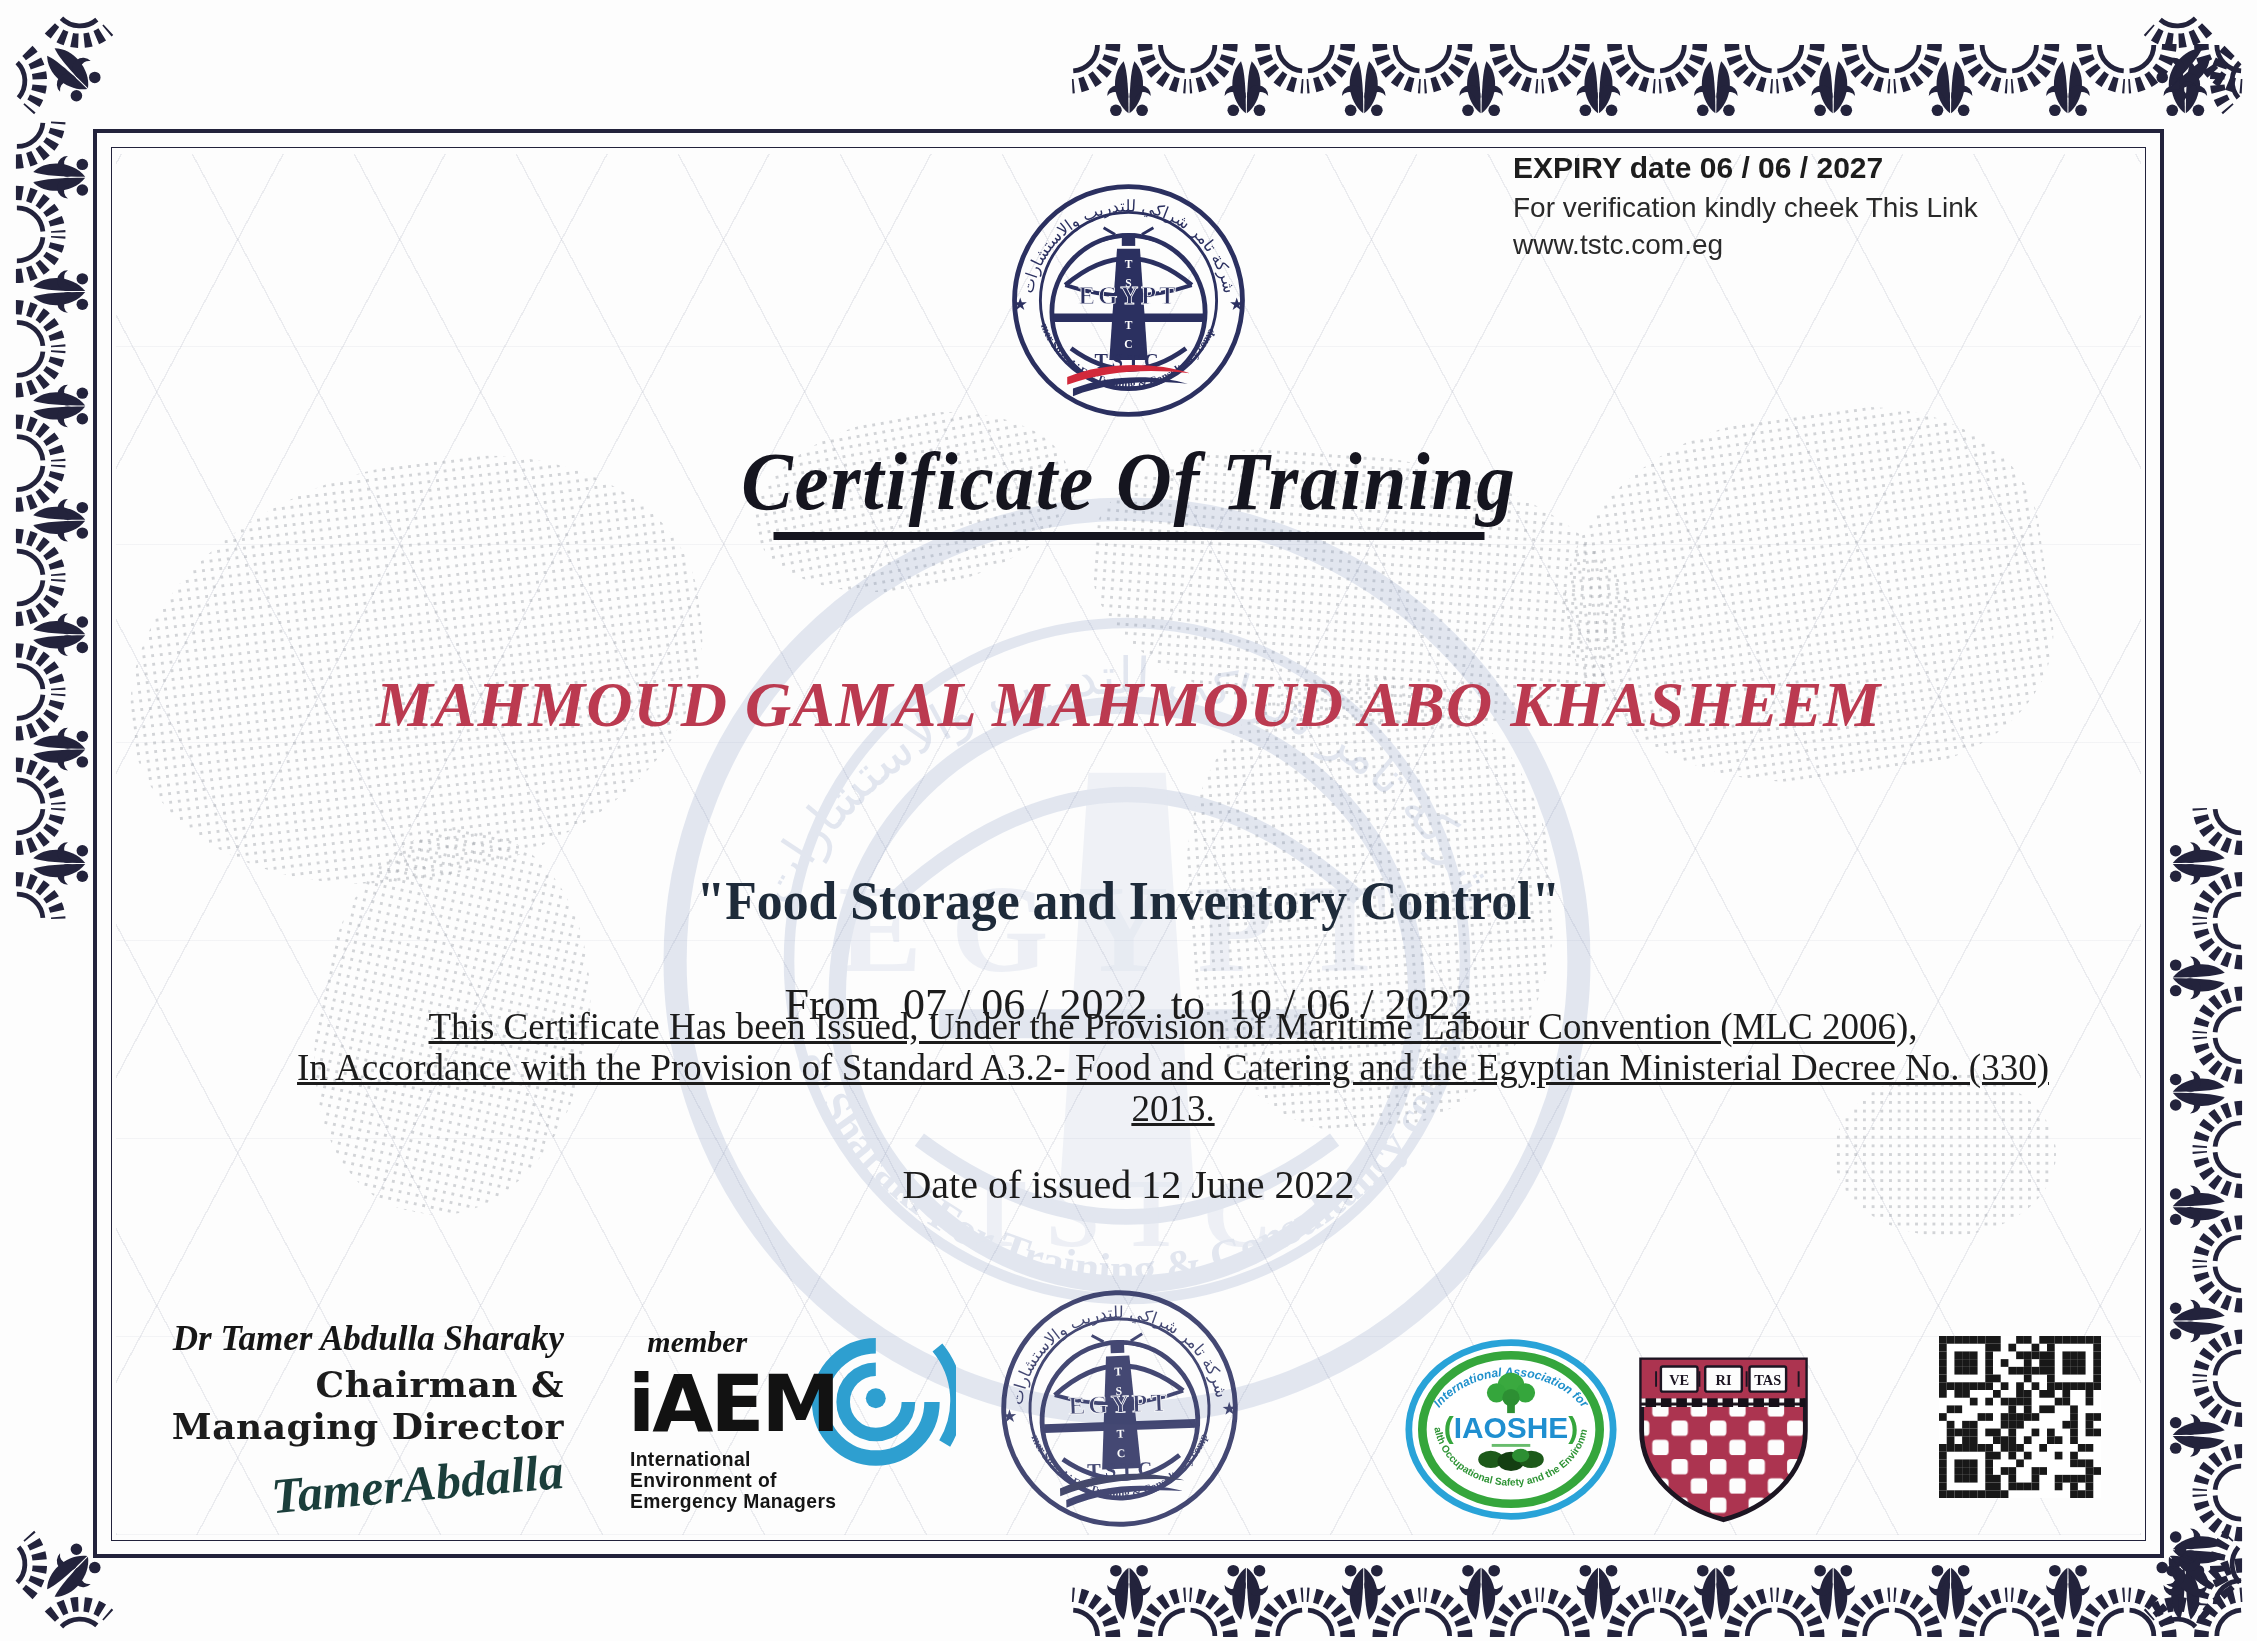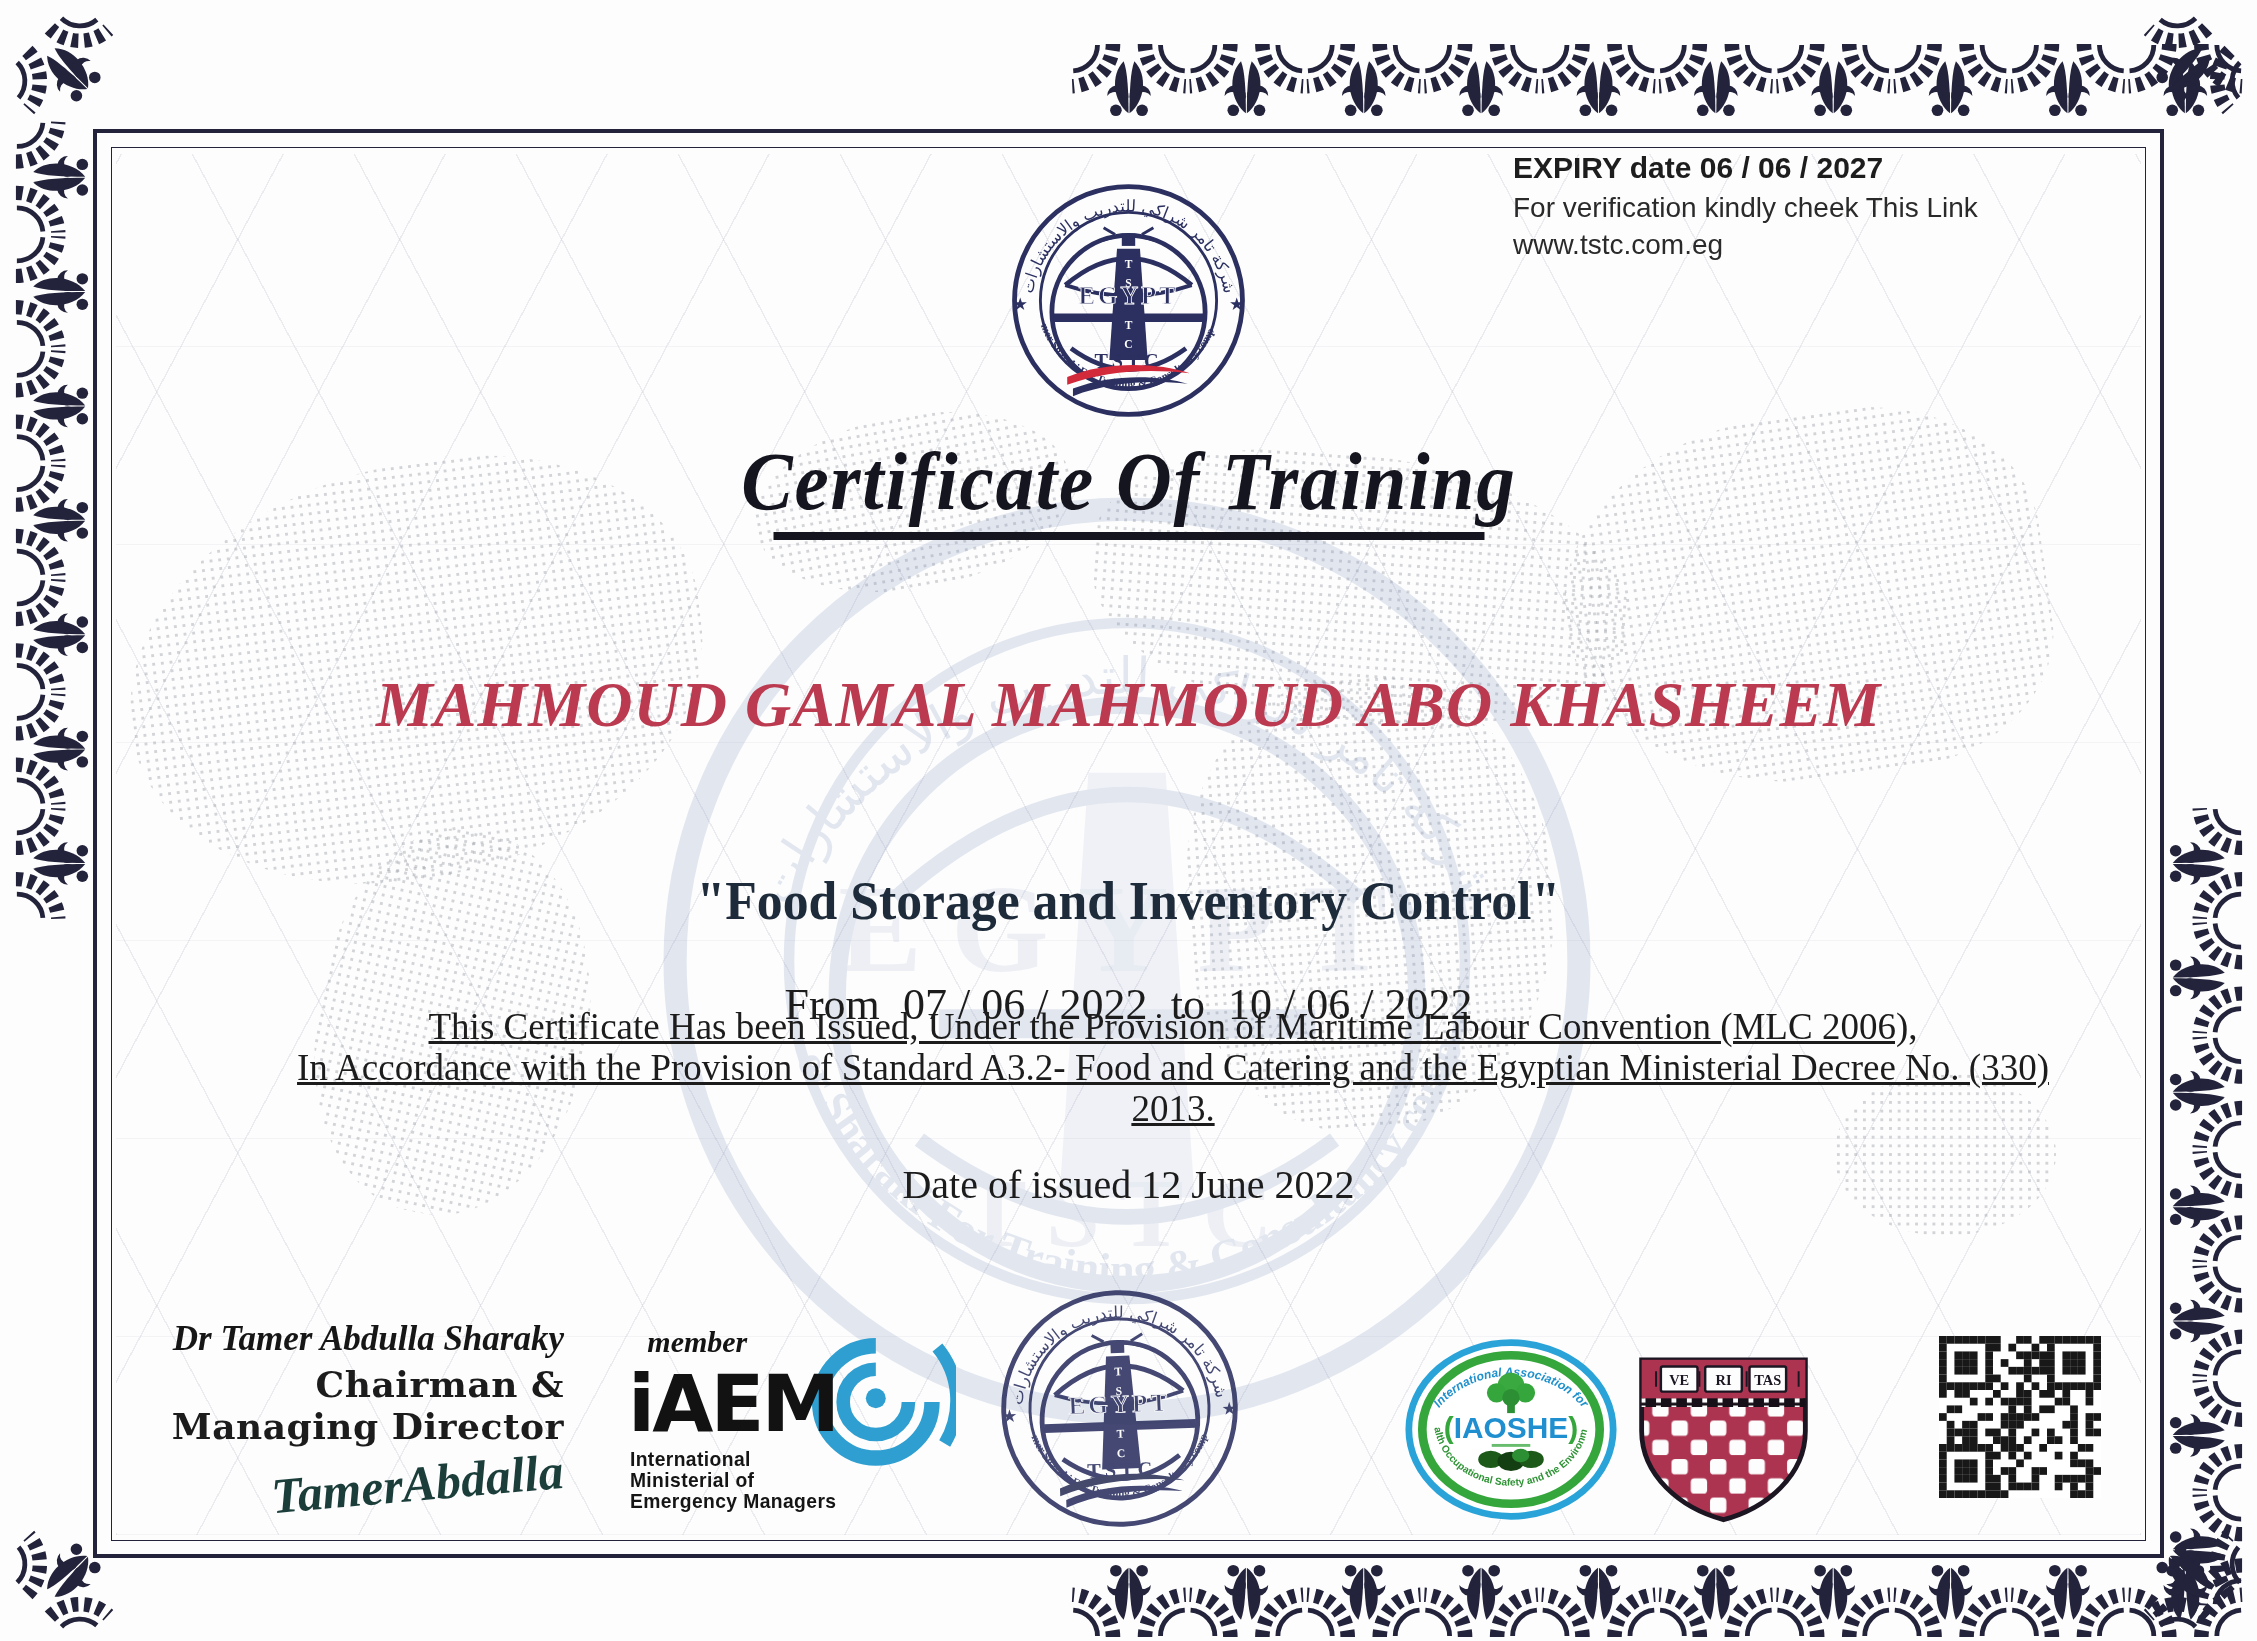--- a/index.html
+++ b/index.html
@@ -285,21 +285,21 @@
         <path d="M118,14 A62,62 0 1 0 180,76" stroke-width="17"></path>
         <path d="M118,40 A36,36 0 1 0 154,76" stroke-width="15"></path>
         <path d="M186,16 A92,92 0 0 1 194,122" stroke-width="14"></path>
       </g>
       <circle cx="118" cy="72" r="11" fill="#2e9fd0"></circle>
     </svg>
     <div class="member">member</div>
     <div class="acr">iAEM</div>
     <div class="lines">
       <div>International</div>
-      <div>Ministerial of</div>
+      <div>Environment of</div>
       <div>Emergency Managers</div>
     </div>
   </div>
 
   <div class="stamp"><svg class="seal-svg seal-mono" viewBox="0 0 260 260">
       <defs>
         <path id="arcTop" d="M 29,138 A 101,101 0 0 1 231,138"></path>
         <path id="arcBot" d="M 40,160 A 97,97 0 0 0 220,160"></path>
       </defs>
       <circle cx="130" cy="130" r="119" class="sn-s" stroke-width="5" fill="#ffffff"></circle>

